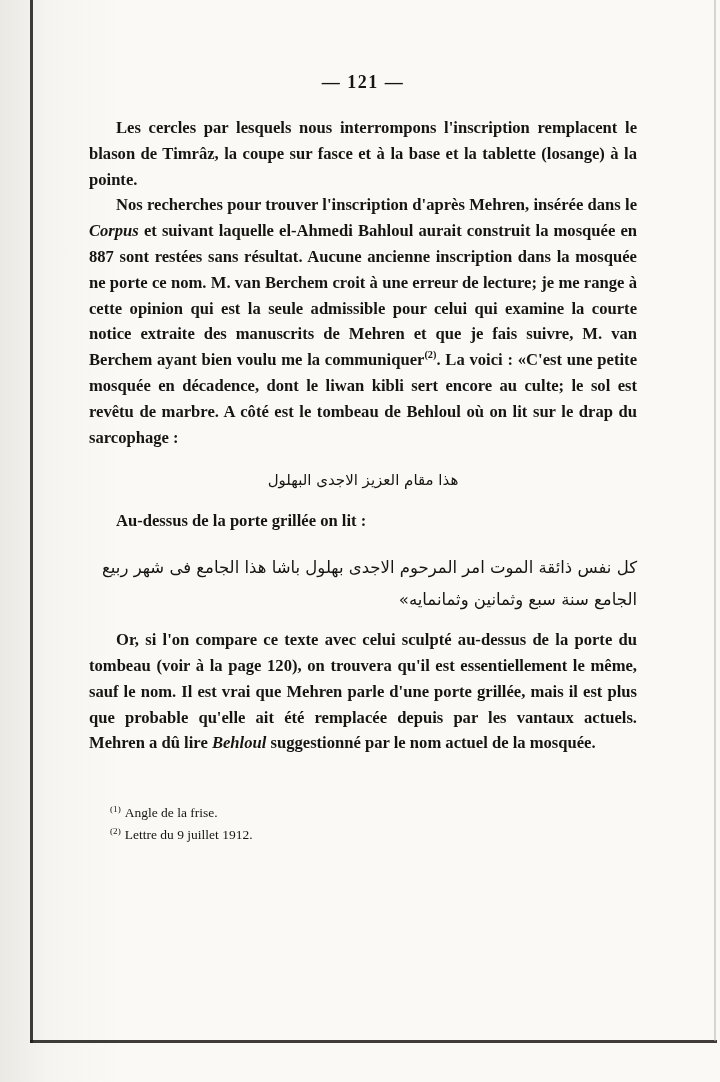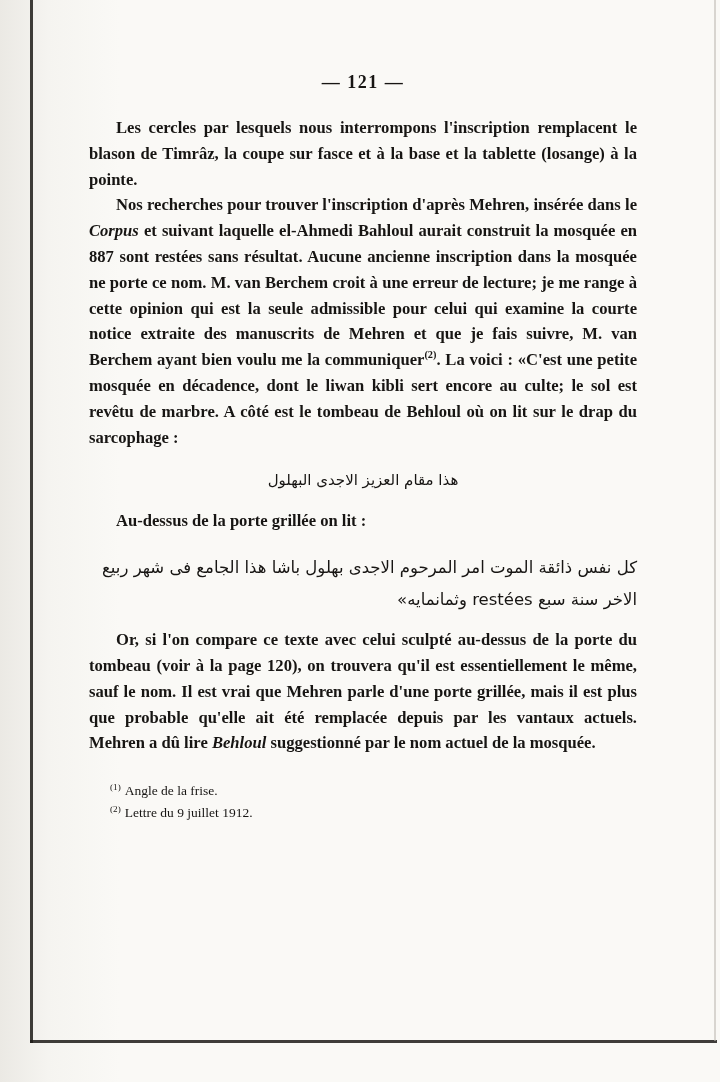--- a/index.html
+++ b/index.html
@@ -51,41 +51,41 @@
     text-align: center; font-size: 15px; line-height: 30px;
     margin: 15px 0 13px 0;
   }
   .arabic-block {
     text-align: right; font-size: 16.5px; line-height: 32px;
     margin: 18px 0 11px 0;
   }
   .fn-ref { font-size: 0.62em; vertical-align: super; line-height: 0; }
   em { font-style: italic; }
   .footnotes {
-    margin-top: 24px; padding-left: 21px;
+    margin-top: 46px; padding-left: 21px;
     font-size: 13.5px; line-height: 22px;
   }
   .footnote { margin: 0; }
   .fn-marker { font-size: 0.68em; vertical-align: super; line-height: 0; margin-right: 4px; }
 </style>
 </head>
 <body>
 
 <div class="page">
   <div class="content">
     <div class="page-number">— 121 —</div>
 
     <div id="blocks">
         <p class="para"><span>Les cercles par lesquels nous interrompons l'inscription remplacent le blason de Timrâz, la coupe sur fasce et à la base et la tablette (losange) à la pointe.</span></p>
         <p class="para"><span>Nos recherches pour trouver l'inscription d'après Mehren, insérée dans le </span><em>Corpus</em><span> et suivant laquelle el-Ahmedi Bahloul aurait construit la mosquée en 887 sont restées sans résultat. Aucune ancienne inscription dans la mosquée ne porte ce nom. M. van Berchem croit à une erreur de lecture; je me range à cette opinion qui est la seule admissible pour celui qui examine la courte notice extraite des manuscrits de Mehren et que je fais suivre, M. van Berchem ayant bien voulu me la communiquer</span><sup class="fn-ref">(2)</sup><span>. La voici : «C'est une petite mosquée en décadence, dont le liwan kibli sert encore au culte; le sol est revêtu de marbre. A côté est le tombeau de Behloul où on lit sur le drap du sarcophage :</span></p>
         <p class="arabic arabic-center" dir="rtl">هذا مقام العزيز الاجدى البهلول</p>
         <p class="para"><span>Au-dessus de la porte grillée on lit :</span></p>
         <div class="arabic arabic-block" dir="rtl">
           <div>كل نفس ذائقة الموت امر المرحوم الاجدى بهلول باشا هذا الجامع فى شهر ربيع</div>
-          <div>الاخر سنة سبع restées وثمانمايه»</div>
+          <div>الجامع سنة سبع وثمانين وثمانمايه»</div>
         </div>
         <p class="para"><span>Or, si l'on compare ce texte avec celui sculpté au-dessus de la porte du tombeau (voir à la page 120), on trouvera qu'il est essentiellement le même, sauf le nom. Il est vrai que Mehren parle d'une porte grillée, mais il est plus que probable qu'elle ait été remplacée depuis par les vantaux actuels. Mehren a dû lire </span><em>Behloul</em><span> suggestionné par le nom actuel de la mosquée.</span></p>
       </div>
 
     <div class="footnotes">
       <p class="footnote">
         <span class="fn-marker">(1)</span><span>Angle de la frise.</span>
       </p>
       <p class="footnote">
         <span class="fn-marker">(2)</span><span>Lettre du 9 juillet 1912.</span>

